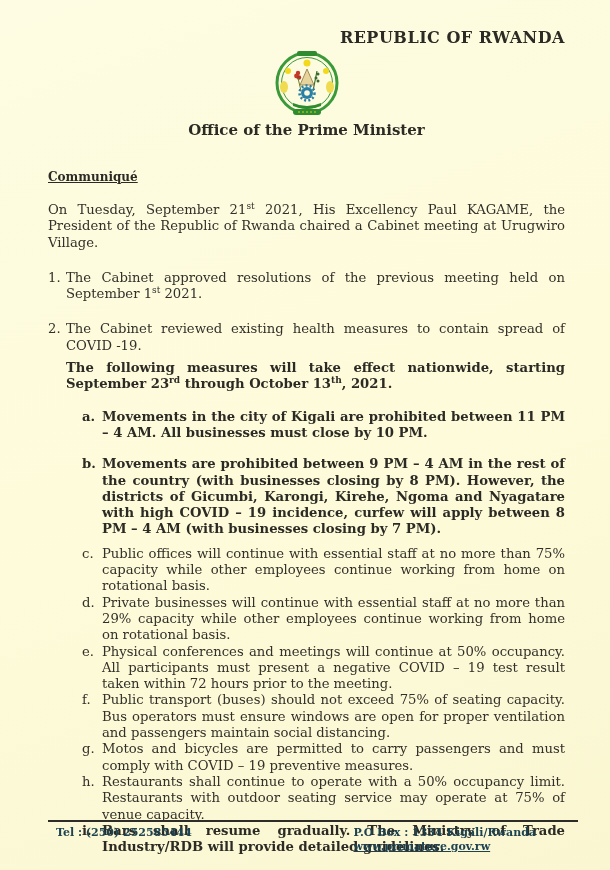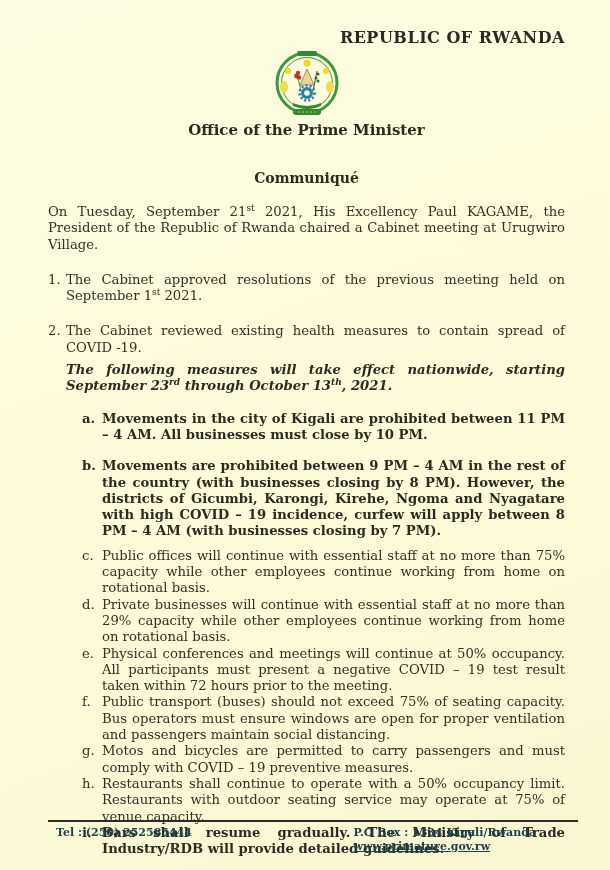--- a/index.html
+++ b/index.html
@@ -19,31 +19,32 @@
     text-align:right;
     font-size:16px;font-weight:700;letter-spacing:.5px;
     margin:0 0 4px 0;color:#2c2a24;
   }
   .emblem-wrap{display:flex;justify-content:center;margin:2px 0 4px 0;}
   .office-title{
     text-align:center;font-size:15px;font-weight:700;
     margin:4px 0 0 0;color:#2c2a24;
   }
   .doc-title{
-    text-align:center;font-size:14px;font-weight:700;
+    font-size:12px;font-weight:700;
+    text-decoration:underline;
     margin:31px 0 0 0;color:#2c2a24;
   }
   .body-text{font-size:13.2px;line-height:16.3px;}
   .intro{margin:18px 0 0 0;text-align:justify;}
   .li{display:flex;align-items:flex-start;}
   .num-li{margin-top:19px;}
   .num-li .marker{flex:0 0 18px;}
   .num-li .t{flex:1;text-align:justify;}
   .measures-intro{
-    margin:6px 0 0 18px;font-weight:700;text-align:justify;color:#2c2a24;font-style:italic;
+    margin:6px 0 0 18px;font-weight:700;text-align:justify;color:#2c2a24;
   }
   .let-list{margin-top:16px;}
   .let-li{margin-left:34px;}
   .let-li .marker{flex:0 0 20px;}
   .let-li .t{flex:1;text-align:justify;}
   .bold{font-weight:700;color:#2c2a24;}
   .gap-a{margin-bottom:15px;}
   .gap-b{margin-bottom:8px;}
   sup{font-size:9px;line-height:0;vertical-align:super;}
   .footer{

